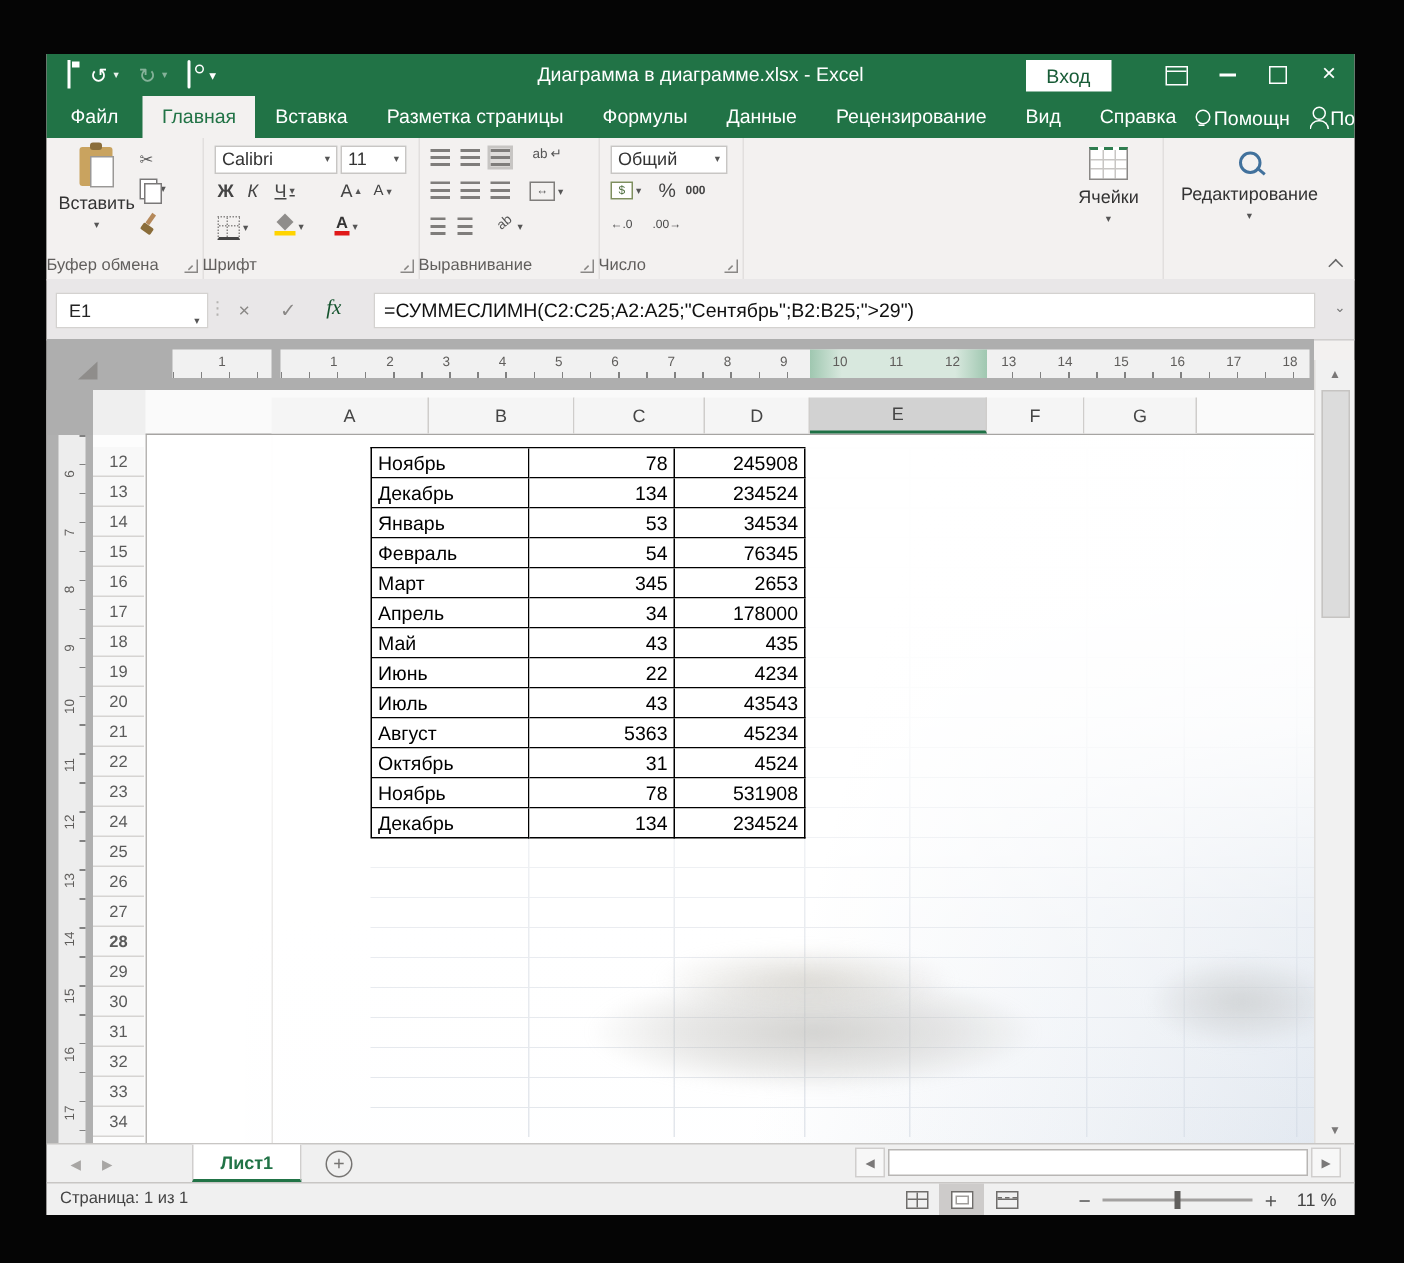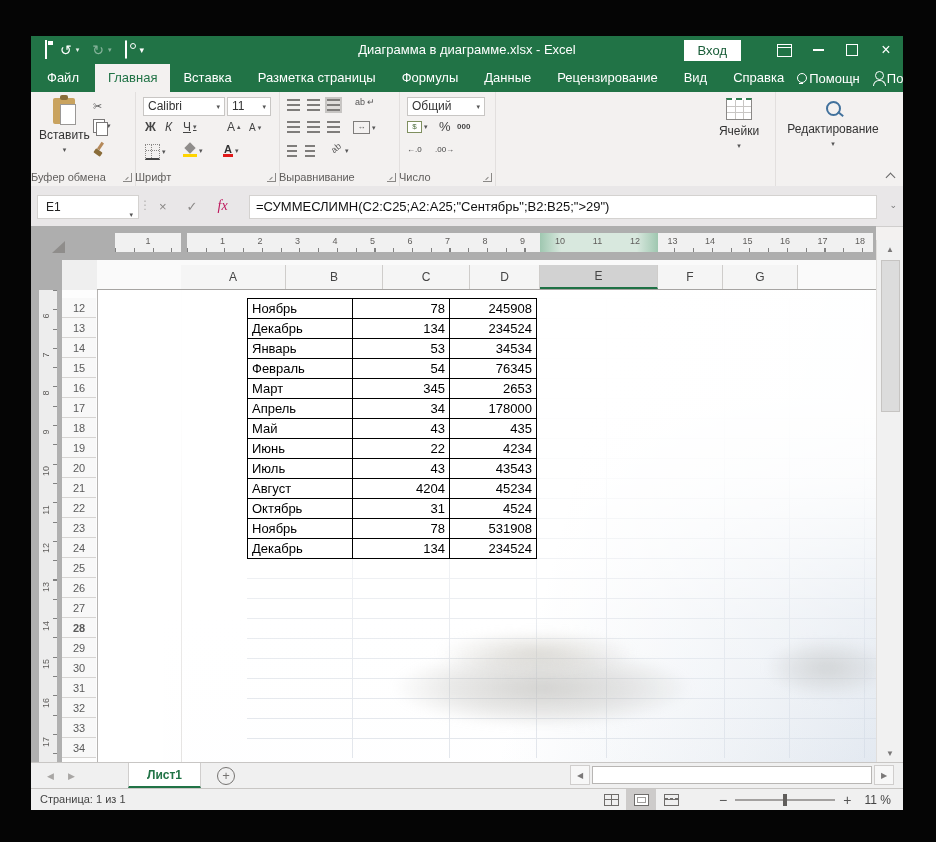--- a/index.html
+++ b/index.html
@@ -89,21 +89,21 @@
   .bigbtn{position:absolute;top:6px;display:flex;flex-direction:column;align-items:center;gap:4px;cursor:pointer;font-size:12px;color:#333}
   #rib-collapse{position:absolute;right:8px;bottom:6px;width:9px;height:9px;cursor:pointer}
   #rib-collapse:before{content:"";position:absolute;left:1px;top:3px;width:6px;height:6px;border-top:1.5px solid #666;border-right:1.5px solid #666;transform:rotate(-45deg)}
 
   
   #fbar{position:absolute;left:0;top:150px;width:100%;height:40px;background:#e9e7e8;border-bottom:1px solid #d0cecd}
   #namebox{position:absolute;left:6px;top:9px;width:92px;height:22px;background:#fff;border:1px solid #d4d2d0;font-size:12px;color:#222;line-height:22px;padding-left:8px;cursor:text}
   #namebox .car{position:absolute;right:5px;top:8px}
   #fb-divider{position:absolute;left:108px;top:12px;color:#b5b3b1;font-size:12px}
   #fb-btns{position:absolute;left:128px;top:9px;height:22px;display:flex;align-items:center;gap:20px;color:#8a8886;font-size:13px}
-  #fb-fx{font-style:italic;font-family:"Liberation Serif",serif;color:#be185d;font-size:14px}
+  #fb-fx{font-style:italic;font-family:"Liberation Serif",serif;color:#14532d;font-size:14px}
   #fbox{position:absolute;left:218px;top:9px;right:26px;height:22px;background:#fff;border:1px solid #d4d2d0;line-height:22px;font-size:13px;color:#111;padding-left:6px;white-space:nowrap;overflow:hidden;cursor:text}
   #fb-chev{position:absolute;right:6px;top:14px;color:#777;font-size:9px;cursor:pointer}
 
   
   #rulerband{position:absolute;left:0;top:190px;width:845px;height:34px;background:#aeaeae}
   .ruler-seg{position:absolute;top:7px;height:19px;background:#f1f1f1;
       background-image:repeating-linear-gradient(to right,rgba(110,110,110,.85) 0 1px,transparent 1px 18.75px);
       background-size:100% 4px;background-repeat:no-repeat;background-position:0 100%}
   #ruler-margin{left:84px;width:66px}
   #ruler-main{left:156px;width:686px}
@@ -503,21 +503,21 @@
             <div class="tc b">22</div>
             <div class="tc c">4234</div>
           </div>
           <div class="trow">
             <div class="tc a">Июль</div>
             <div class="tc b">43</div>
             <div class="tc c">43543</div>
           </div>
           <div class="trow">
             <div class="tc a">Август</div>
-            <div class="tc b">4204</div>
+            <div class="tc b">5363</div>
             <div class="tc c">45234</div>
           </div>
           <div class="trow">
             <div class="tc a">Октябрь</div>
             <div class="tc b">31</div>
             <div class="tc c">4524</div>
           </div>
           <div class="trow">
             <div class="tc a">Ноябрь</div>
             <div class="tc b">78</div>

